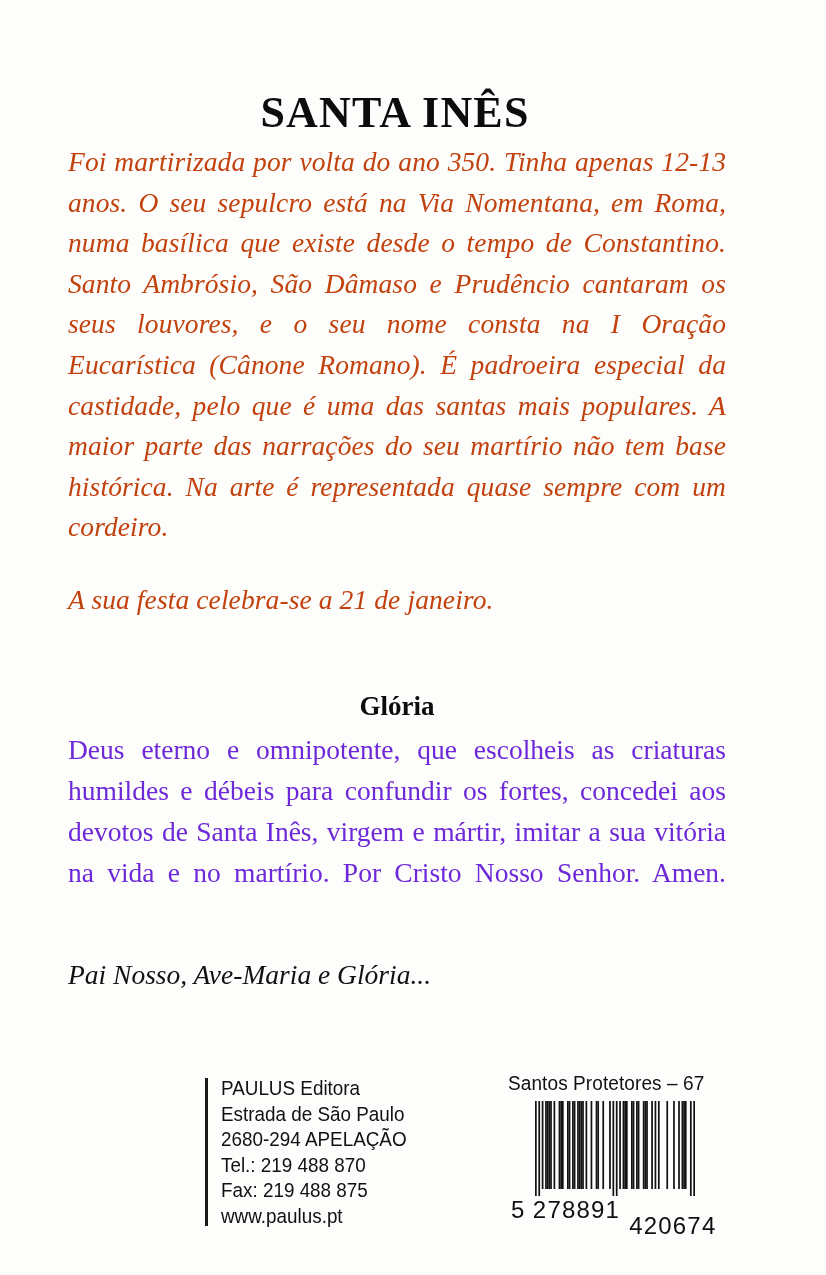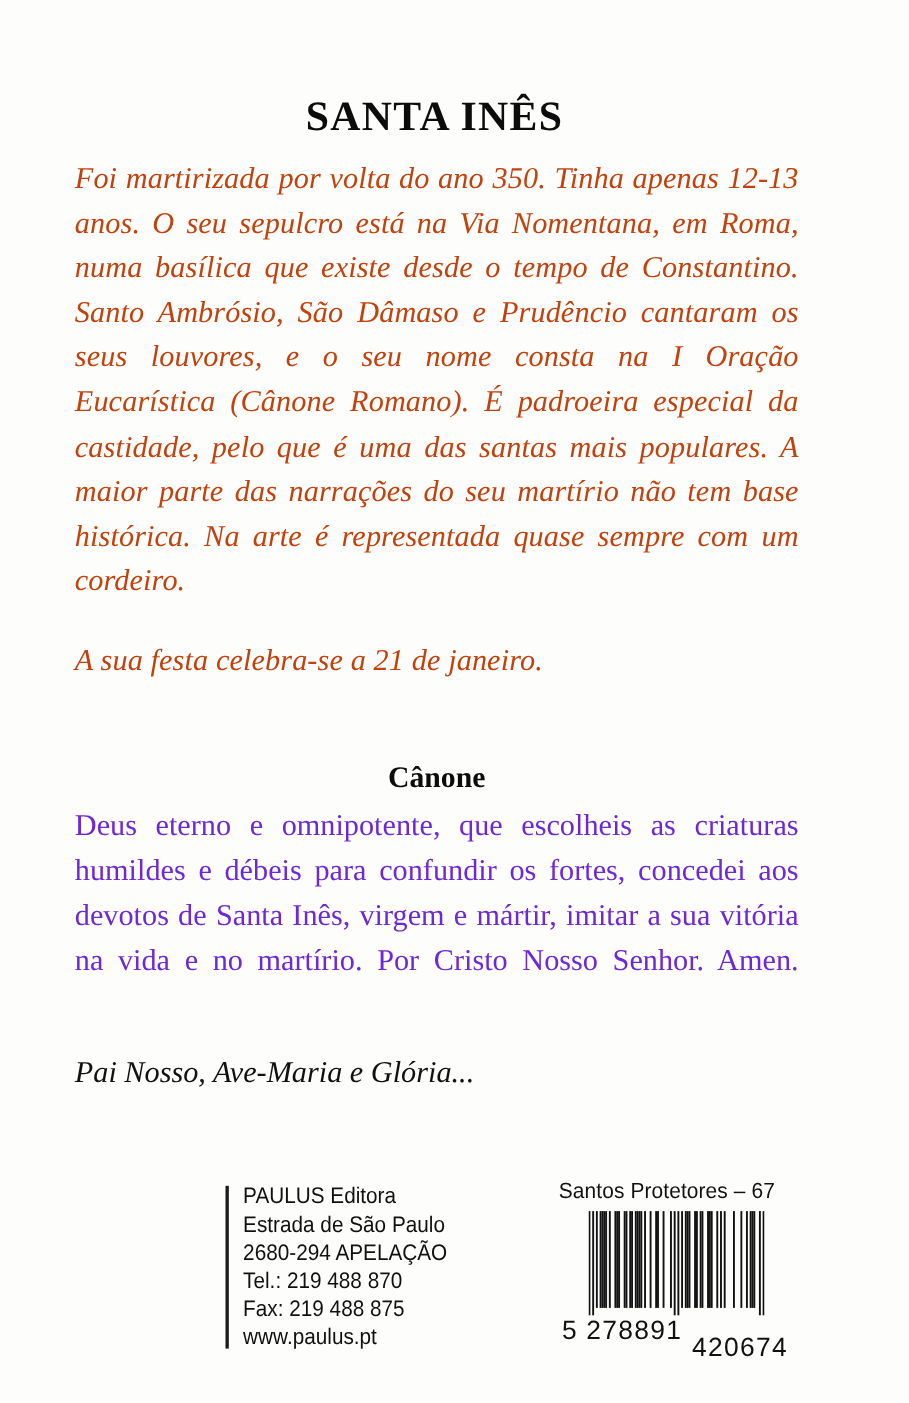--- a/index.html
+++ b/index.html
@@ -23,21 +23,21 @@
 
   
   .doc-title {
     position: absolute;
     left: 0;
     top: 62px;
     width: 790px;
     text-align: center;
     font-family: "Liberation Serif", "DejaVu Serif", serif;
     font-weight: bold;
-    font-size: 38px;
+    font-size: 44px;
     letter-spacing: 1.2px;
     color: #0c0c0c;
     line-height: 1;
   }
 
   
   .text-col {
     position: absolute;
     left: 68px;
     width: 658px;
@@ -208,21 +208,21 @@
 <div id="page">
 
   <h1 class="doc-title">SANTA INÊS</h1>
 
   <div class="text-col">
 
     <p class="body-italic para-bio">Foi martirizada por volta do ano 350. Tinha apenas 12-13 anos. O seu sepulcro está na Via Nomentana, em Roma, numa basílica que existe desde o tempo de Constantino. Santo Ambrósio, São Dâmaso e Prudêncio cantaram os seus louvores, e o seu nome consta na I Oração Eucarística (Cânone Romano). É padroeira especial da castidade, pelo que é uma das santas mais populares. A maior parte das narrações do seu martírio não tem base histórica. Na arte é representada quase sempre com um cordeiro.</p>
 
     <p class="body-italic para-festa no-justify-after">A sua festa celebra-se a 21 de janeiro.</p>
 
-    <h2 class="section-heading">Cânone</h2>
+    <h2 class="section-heading">Glória</h2>
 
     <p class="para-prayer">Deus eterno e omnipotente, que escolheis as criaturas humildes e débeis para confundir os fortes, concedei aos devotos de Santa Inês, virgem e mártir, imitar a sua vitória na vida e no martírio. Por Cristo Nosso Senhor. Amen.</p>
 
     <p class="para-closing">Pai Nosso, Ave-Maria e Glória...</p>
 
   </div>
 
   <div class="footer">
 
 

